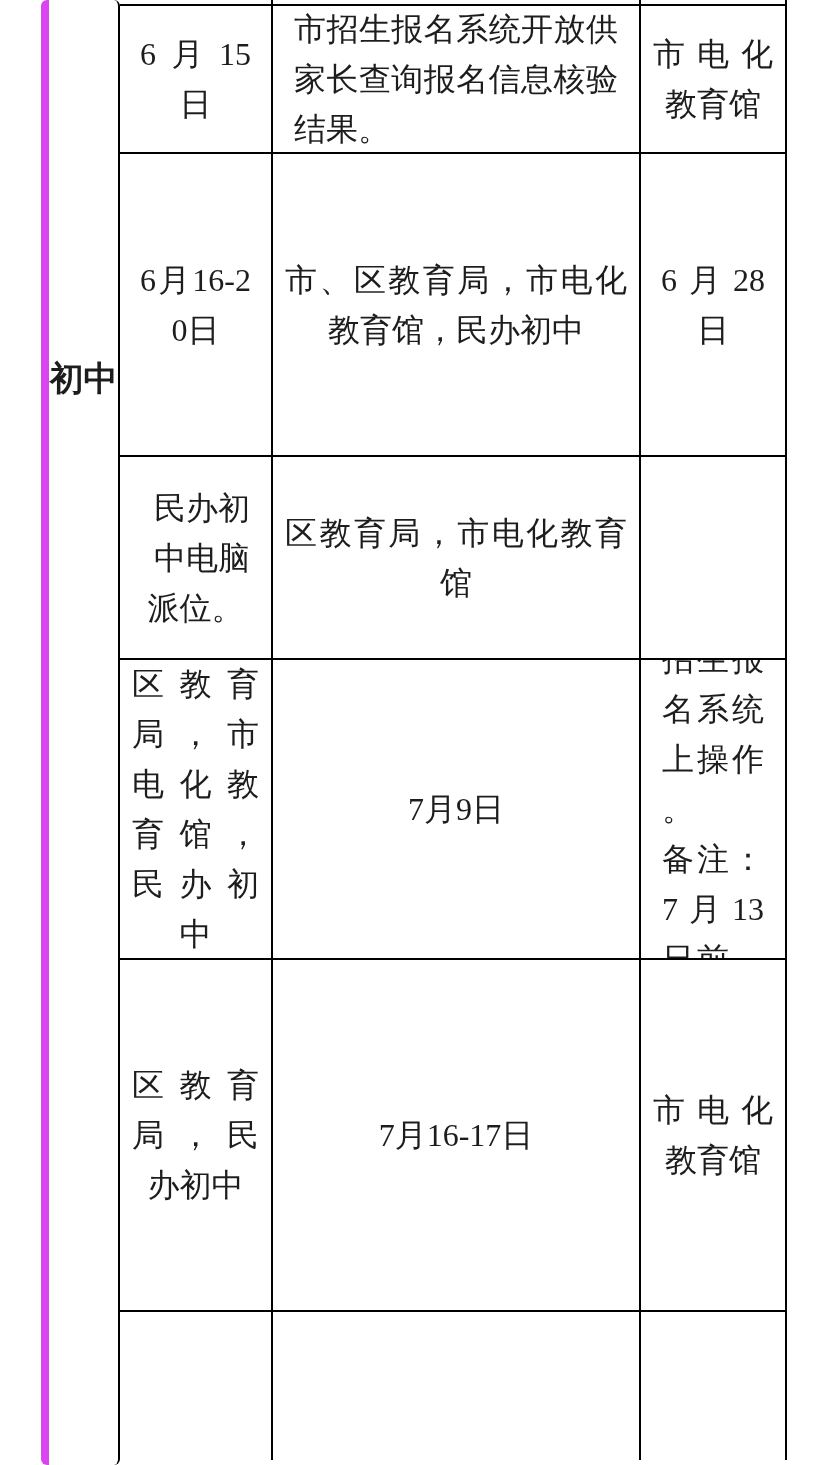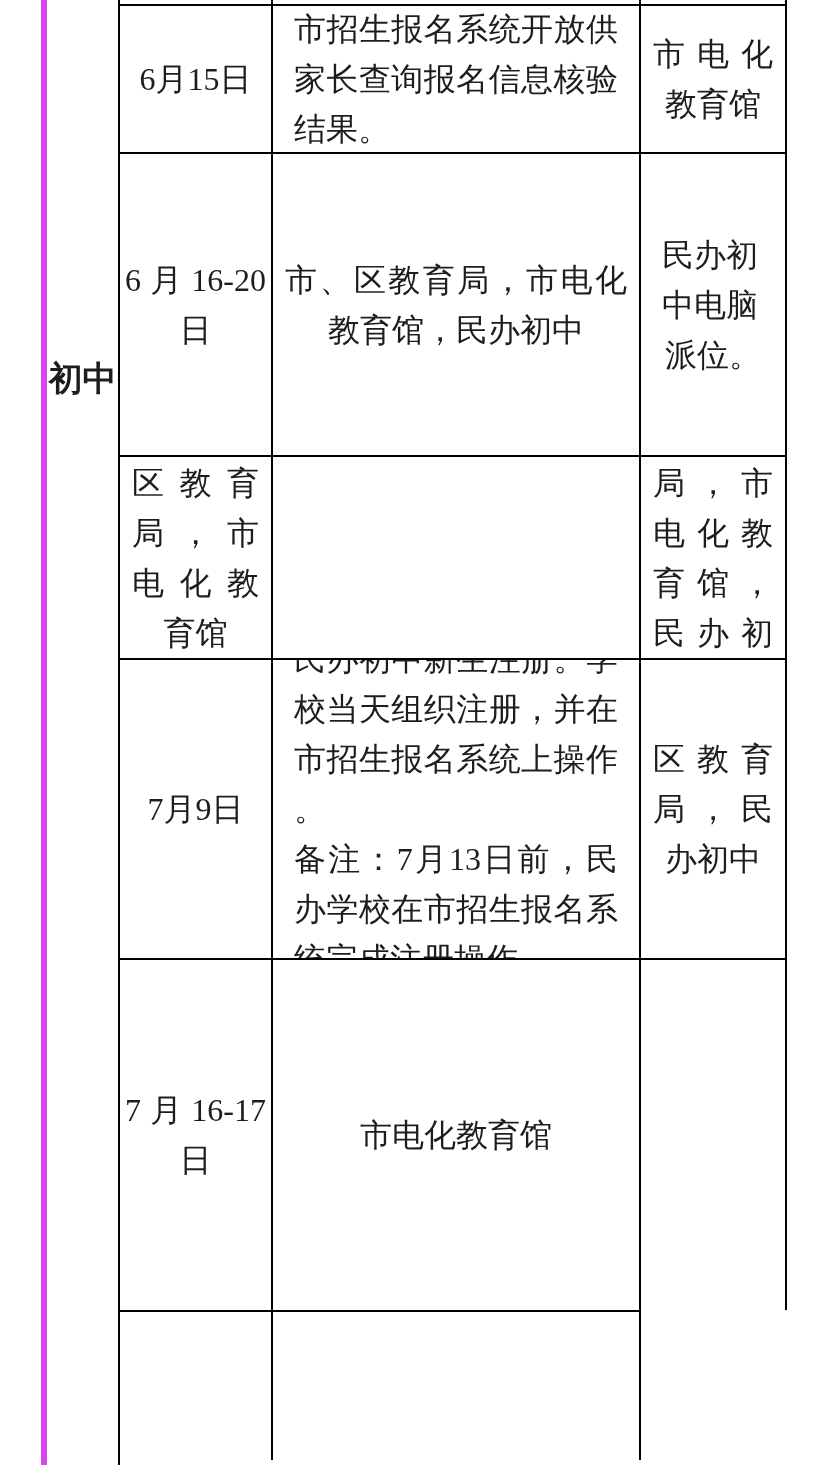--- a/index.html
+++ b/index.html
@@ -30,23 +30,24 @@
     border-right: 2px solid #000000;
     display: flex;
     align-items: center;
     overflow: hidden;
   }
   .nt { border-top: none; }
   .grp {
     grid-column: 1;
     grid-row: 1 / 9;
     box-sizing: border-box;
-    border-left: 6px solid #d946ef;
+    border-left: 8px solid #d946ef;
     border-right: 2px solid #000000;
     position: relative;
+    border-radius: 6px;
   }
   .grp-label {
     position: absolute;
     top: 353px;
     left: 0;
     right: 0;
     text-align: center;
     font-family: "Liberation Sans", sans-serif;
     font-weight: bold;
     font-size: 34px;
@@ -61,33 +62,33 @@
     font-size: 32px;
     line-height: 50px;
     color: #1d1d1d;
     word-break: break-all;
     line-break: anywhere;
   }
   .date-txt {
     font-family: "Liberation Serif", serif;
     text-align: justify;
     text-align-last: center;
-    padding: 0 5px;
+    padding: 0 20px;
   }
   .desc-txt {
     font-family: "Liberation Serif", sans-serif;
     padding: 0 21px;
   }
   .desc-txt .para {
     text-align: justify;
     word-break: break-all;
     line-break: anywhere;
   }
   .center .para {
-    text-align: left;
+    text-align: right;
     text-align-last: center;
   }
   .org-txt {
     font-family: "Liberation Serif", sans-serif;
     text-align: justify;
     text-align-last: center;
     padding: 0 12px;
   }
   .b { font-weight: bold; }
 </style>
@@ -116,20 +117,23 @@
     <div class="txt org-txt">市电化教育馆</div>
   </div>
 
   <div class="c">
     <div class="txt date-txt">6月16-20日</div>
   </div>
   <div class="c">
     <div class="txt org-txt">市、区教育局，市电化教育馆，民办初中</div>
   </div>
 
+  <div class="c">
+    <div class="txt date-txt">6月28日</div>
+  </div>
   <div class="c">
     <div class="txt desc-txt center">
         <div class="para"><span>民办初中电脑派位。</span></div>
       </div>
   </div>
   <div class="c">
     <div class="txt org-txt">区教育局，市电化教育馆</div>
   </div>
 
   <div class="c">

